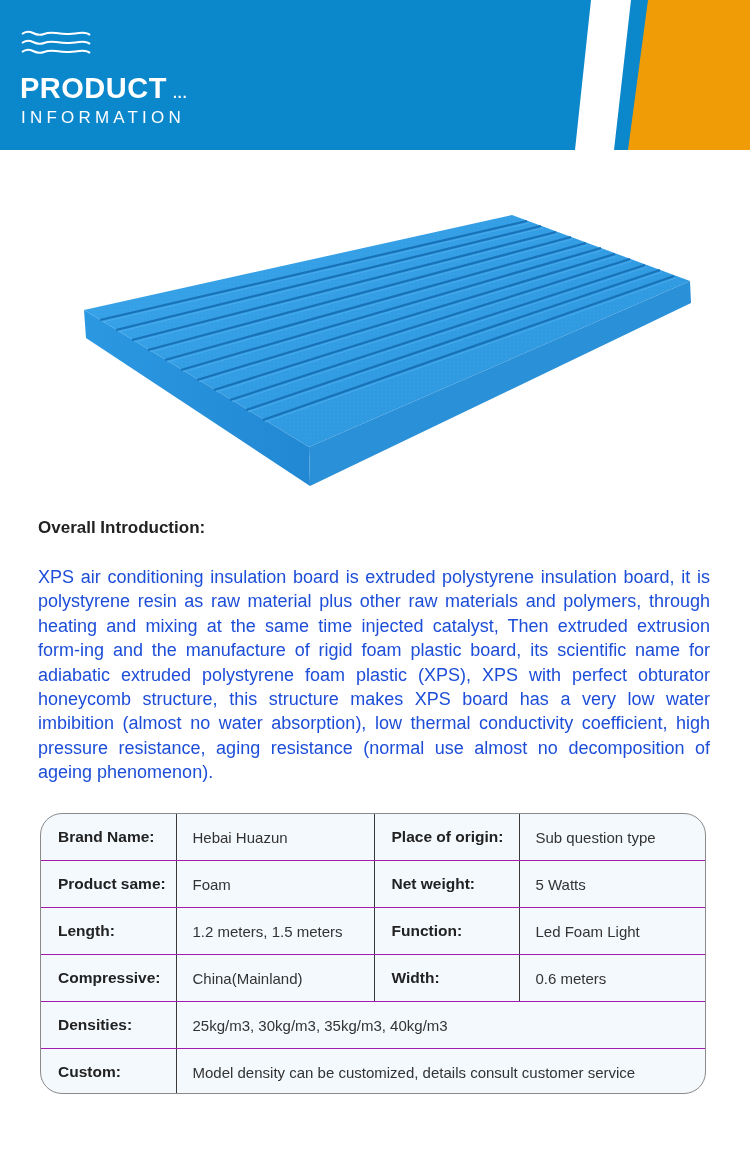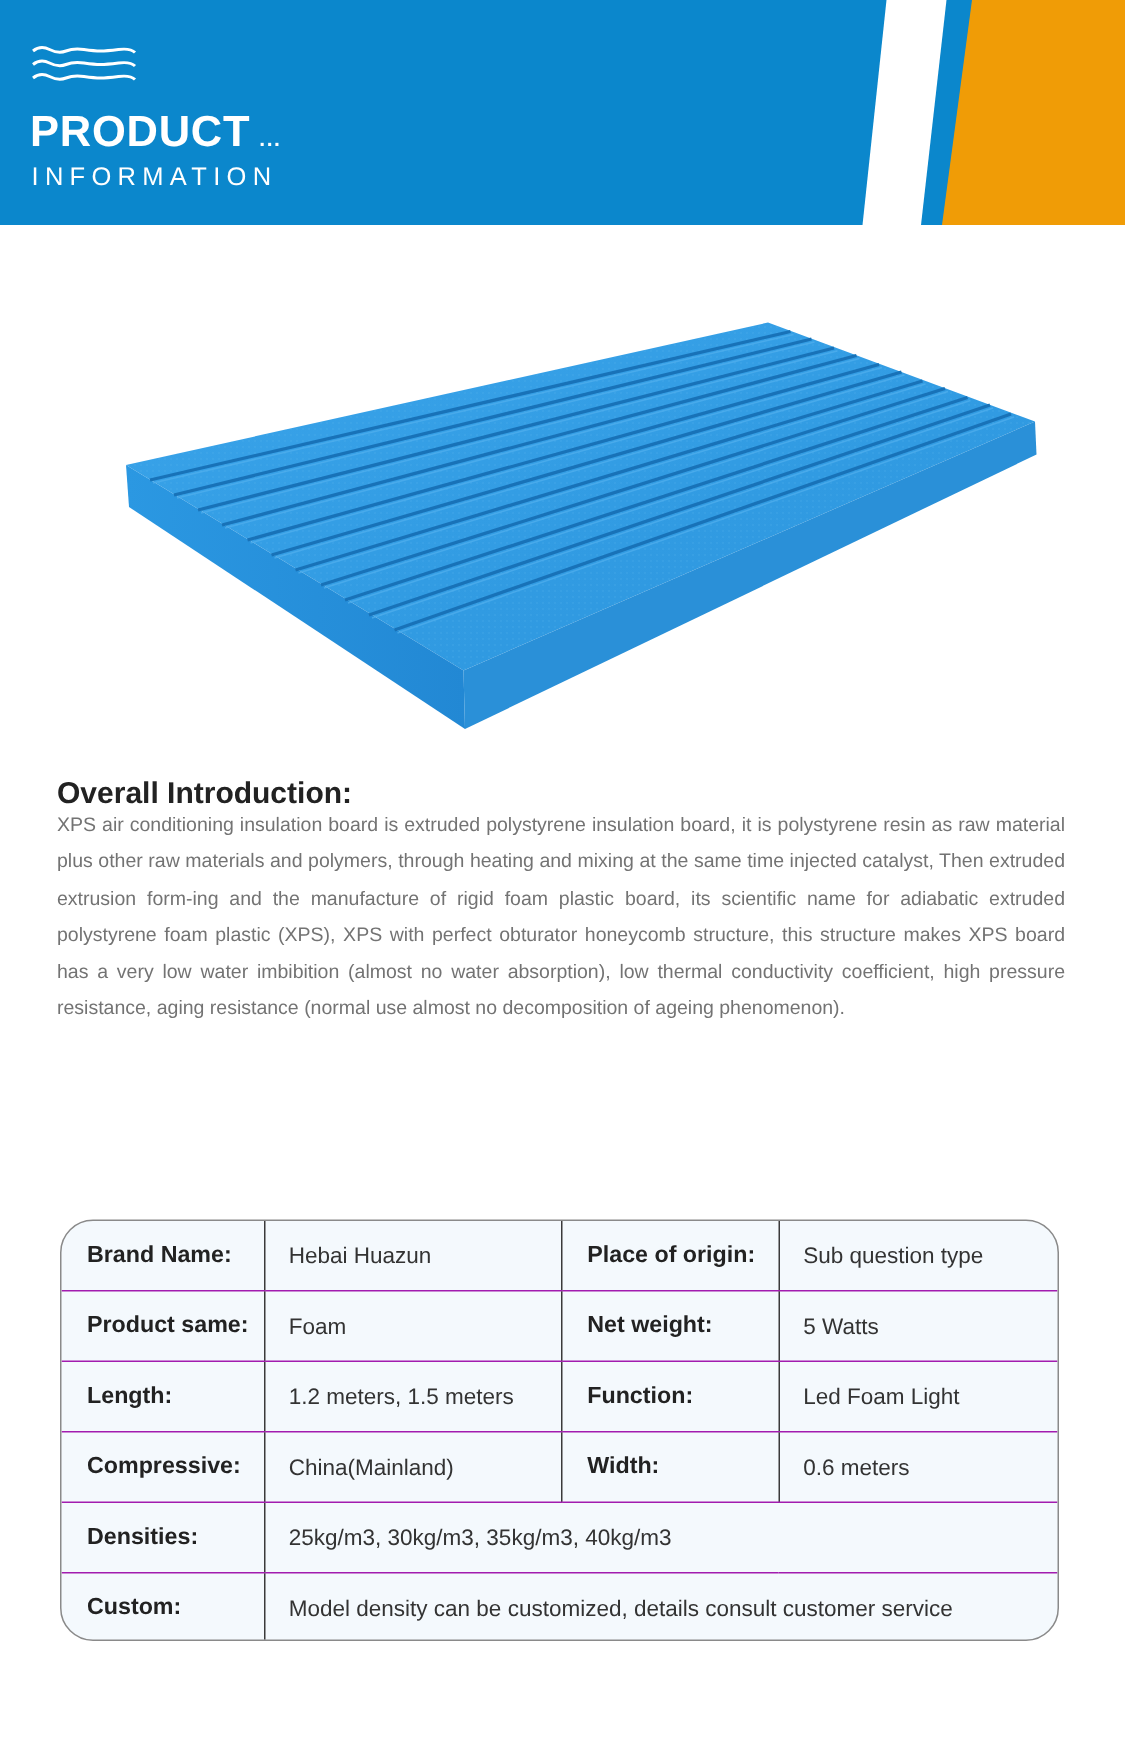--- a/index.html
+++ b/index.html
@@ -26,25 +26,25 @@
     .title-dots {
       font-size: 14px; font-weight: bold; margin-left: 6px; letter-spacing: 1px;
     }
     .title-sub {
       position: absolute; left: 21px; top: 108px;
       font-size: 17px; color: #ffffff; letter-spacing: 4.2px; white-space: nowrap;
     }
     .product-image { position: absolute; left: 0; top: 160px; width: 750px; height: 350px; }
     .section-heading {
       position: absolute; left: 38px; top: 518px;
-      font-size: 20px; font-weight: bold; color: #222222;
+      font-size: 17px; font-weight: bold; color: #222222;
     }
     .intro {
-      position: absolute; left: 38px; top: 538px; width: 672px;
-      font-size: 13px; line-height: 24.4px; text-align: justify; color: #737373;
+      position: absolute; left: 38px; top: 565px; width: 672px;
+      font-size: 18px; line-height: 24.4px; text-align: justify; color: #1d4ed8;
       margin: 0;
     }
     .spec-table-wrap {
       position: absolute; left: 40px; top: 813px; width: 666px; height: 281px;
       border: 1.5px solid #8a8a8a; border-radius: 22px; overflow: hidden;
       background: #f4f9fd; box-sizing: border-box;
     }
     table.spec {
       width: 100%; height: 100%; border-collapse: collapse; table-layout: fixed;
     }

